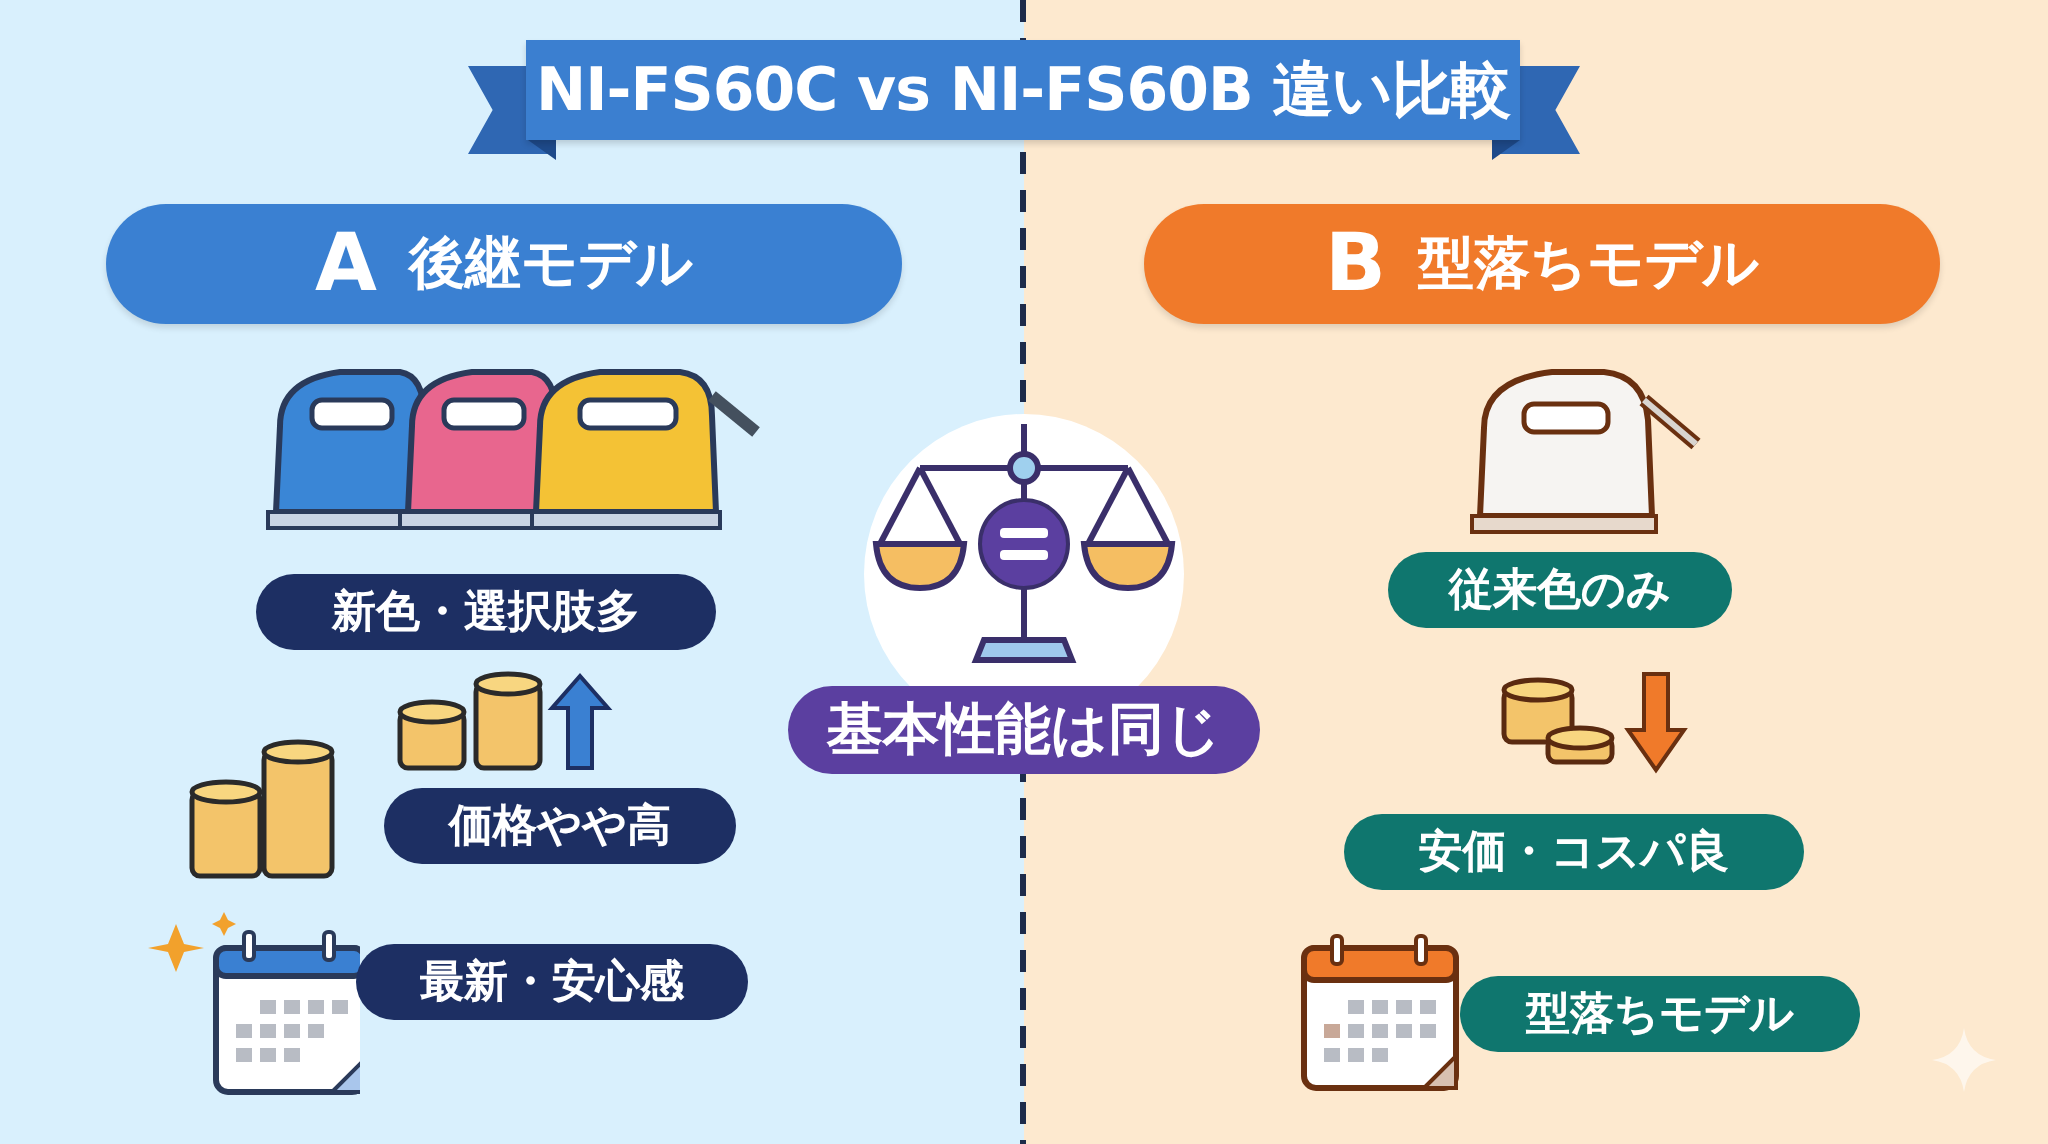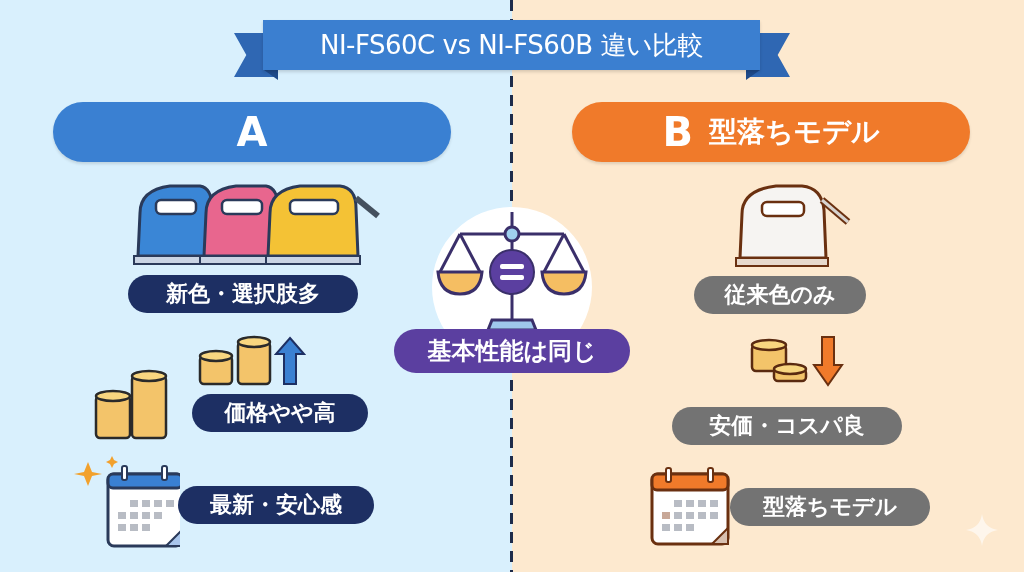--- a/index.html
+++ b/index.html
@@ -11,56 +11,57 @@
     background: repeating-linear-gradient(to bottom, #1d2b4a 0 11px, transparent 11px 19px); }
 
   
   .ribbon-tail { position: absolute; top: 33px; width: 44px; height: 44px; background: #2f67b3; }
   .ribbon-tail.l { left: 234px; clip-path: polygon(0 0,100% 0,100% 100%,0 100%,28% 50%); }
   .ribbon-tail.r { left: 746px; clip-path: polygon(0 0,100% 0,72% 50%,100% 100%,0 100%); }
   .ribbon-fold { position: absolute; top: 70px; width: 14px; height: 10px; background: #1e4a8a; }
   .ribbon-fold.l { left: 264px; clip-path: polygon(0 0,100% 0,100% 100%); }
   .ribbon-fold.r { left: 746px; clip-path: polygon(0 0,100% 0,0 100%); }
   .ribbon { position: absolute; left: 263px; top: 20px; width: 497px; height: 50px; background: #3b7fd0;
-    color: #fff; font-size: 26px; font-weight: normal; display: flex; align-items: center; justify-content: center;
+    color: #fff; font-size: 30px; font-weight: bold; display: flex; align-items: center; justify-content: center;
     letter-spacing: -0.5px; box-shadow: 0 2px 3px rgba(0,0,0,0.15); }
 
   
   .header-pill { position: absolute; top: 102px; height: 60px; width: 398px; border-radius: 30px;
     display: flex; align-items: center; justify-content: center; color: #fff; font-weight: bold; gap: 16px;
     box-shadow: 0 2px 3px rgba(0,0,0,0.12); }
   .header-pill.a { left: 53px; background: #3a80d2; }
   .header-pill.b { left: 572px; background: #f07a2a; }
   .header-pill .letter { font-size: 40px; }
   .header-pill .htext { font-size: 28px; }
 
   
   .pill { position: absolute; height: 38px; border-radius: 19px; color: #fff; font-weight: bold; font-size: 22px;
     display: flex; align-items: center; justify-content: center; white-space: nowrap; }
   .pill.navy { background: #1d2f63; }
-  .pill.brown { background: #737373; }
+  .pill.brown { background: #0f766e; }
   .pill.purple { background: #5b3fa0; height: 44px; border-radius: 22px; }
 
   .icon { position: absolute; }
 </style>
 </head>
 <body>
 
 <div class="bg-left"></div>
 <div class="bg-right"></div>
 <div class="divider"></div>
 
 <div class="ribbon-tail l"></div>
 <div class="ribbon-tail r"></div>
 <div class="ribbon-fold l"></div>
 <div class="ribbon-fold r"></div>
 <div class="ribbon">NI-FS60C vs NI-FS60B 違い比較</div>
 
 <div class="header-pill a">
   <span class="letter">A</span>
+  <span class="htext">後継モデル</span>
 </div>
 <div class="header-pill b">
   <span class="letter">B</span>
   <span class="htext">型落ちモデル</span>
 </div>
 
 <svg class="icon" style="left:130px;top:178px" width="262" height="90" viewBox="0 0 262 90">
   <g stroke="#2a3a5a" stroke-width="3" stroke-linejoin="round">
     <path d="M8 78 L10 35 Q10 12 40 8 L70 8 Q82 10 82 30 L84 78 Z" fill="#3a86d6"></path>
     <path d="M74 78 L76 35 Q76 12 106 8 L136 8 Q148 10 148 30 L150 78 Z" fill="#e8668e"></path>
@@ -71,21 +72,21 @@
     <rect x="26" y="22" width="40" height="14" rx="5"></rect>
     <rect x="92" y="22" width="40" height="14" rx="5"></rect>
     <rect x="160" y="22" width="48" height="14" rx="5"></rect>
   </g>
   <g fill="#c9d4e4" stroke="#2a3a5a" stroke-width="2">
     <rect x="4" y="78" width="82" height="8"></rect>
     <rect x="70" y="78" width="82" height="8"></rect>
     <rect x="136" y="78" width="94" height="8"></rect>
   </g>
 </svg>
-<div class="pill navy" style="left:128px;top:275px;width:230px">新色・選択肢多</div>
+<div class="pill navy" style="left:128px;top:287px;width:230px">新色・選択肢多</div>
 
 <svg class="icon" style="left:92px;top:334px" width="220" height="110" viewBox="0 0 220 110">
   <g fill="#f3c46a" stroke="#2a2a2a" stroke-width="2.5">
     <rect x="108" y="22" width="32" height="28" rx="4"></rect>
     <ellipse cx="124" cy="22" rx="16" ry="5" fill="#f8d680"></ellipse>
     <rect x="146" y="8" width="32" height="42" rx="4"></rect>
     <ellipse cx="162" cy="8" rx="16" ry="5" fill="#f8d680"></ellipse>
     <rect x="4" y="62" width="34" height="42" rx="4"></rect>
     <ellipse cx="21" cy="62" rx="17" ry="5" fill="#f8d680"></ellipse>
     <rect x="40" y="42" width="34" height="62" rx="4"></rect>
@@ -110,41 +111,41 @@
     <rect x="48" y="60" width="8" height="7"></rect>
       <rect x="60" y="60" width="8" height="7"></rect>
       <rect x="72" y="60" width="8" height="7"></rect>
       <rect x="84" y="60" width="8" height="7"></rect>
     <rect x="48" y="72" width="8" height="7"></rect>
       <rect x="60" y="72" width="8" height="7"></rect>
       <rect x="72" y="72" width="8" height="7"></rect>
   </g>
   <path d="M96 94 L112 78 L112 94 Z" fill="#a9c6ec" stroke="#2a3a5a" stroke-width="2"></path>
 </svg>
-<div class="pill navy" style="left:178px;top:486px;width:196px">最新・安心感</div>
+<div class="pill navy" style="left:178px;top:472px;width:196px">最新・安心感</div>
 
 <div style="position:absolute;left:432px;top:207px;width:160px;height:160px;border-radius:50%;background:#fff;"></div>
 <svg class="icon" style="left:436px;top:210px" width="152" height="125" viewBox="0 0 152 125">
   <g stroke="#3a2f6a" stroke-width="3" fill="none">
     <line x1="76" y1="2" x2="76" y2="110"></line>
     <line x1="24" y1="24" x2="128" y2="24"></line>
     <line x1="24" y1="24" x2="4" y2="62"></line>
       <line x1="24" y1="24" x2="44" y2="62"></line>
     <line x1="128" y1="24" x2="108" y2="62"></line>
       <line x1="128" y1="24" x2="148" y2="62"></line>
   </g>
   <circle cx="76" cy="24" r="7" fill="#9fd0ee" stroke="#3a2f6a" stroke-width="3"></circle>
   <path d="M2 62 L46 62 Q44 84 24 84 Q4 84 2 62 Z" fill="#f5be62" stroke="#3a2f6a" stroke-width="3"></path>
   <path d="M106 62 L150 62 Q148 84 128 84 Q108 84 106 62 Z" fill="#f5be62" stroke="#3a2f6a" stroke-width="3"></path>
   <circle cx="76" cy="62" r="22" fill="#5b3fa0" stroke="#3a2f6a" stroke-width="2"></circle>
   <rect x="64" y="54" width="24" height="5" rx="2" fill="#fff"></rect>
   <rect x="64" y="65" width="24" height="5" rx="2" fill="#fff"></rect>
   <path d="M52 120 L56 110 L96 110 L100 120 Z" fill="#9fc8ec" stroke="#3a2f6a" stroke-width="3"></path>
 </svg>
-<div class="pill purple" style="left:394px;top:329px;width:236px;font-size:24px">基本性能は同じ</div>
+<div class="pill purple" style="left:394px;top:343px;width:236px;font-size:28px">基本性能は同じ</div>
 
 <svg class="icon" style="left:732px;top:180px" width="126" height="90" viewBox="0 0 126 90">
   <path d="M8 78 L10 34 Q10 10 44 6 L70 6 Q90 8 92 30 L94 78 Z" fill="#f6f4f2" stroke="#6a3010" stroke-width="3" stroke-linejoin="round"></path>
   <path d="M90 20 L116 42" stroke="#6a3010" stroke-width="7"></path>
   <path d="M90 20 L116 42" stroke="#d8d4d0" stroke-width="3"></path>
   <rect x="30" y="22" width="42" height="14" rx="5" fill="#fff" stroke="#6a3010" stroke-width="2.5"></rect>
   <rect x="4" y="78" width="92" height="8" fill="#e7d9cc" stroke="#6a3010" stroke-width="2"></rect>
 </svg>
 <div class="pill brown" style="left:694px;top:276px;width:172px">従来色のみ</div>
 

